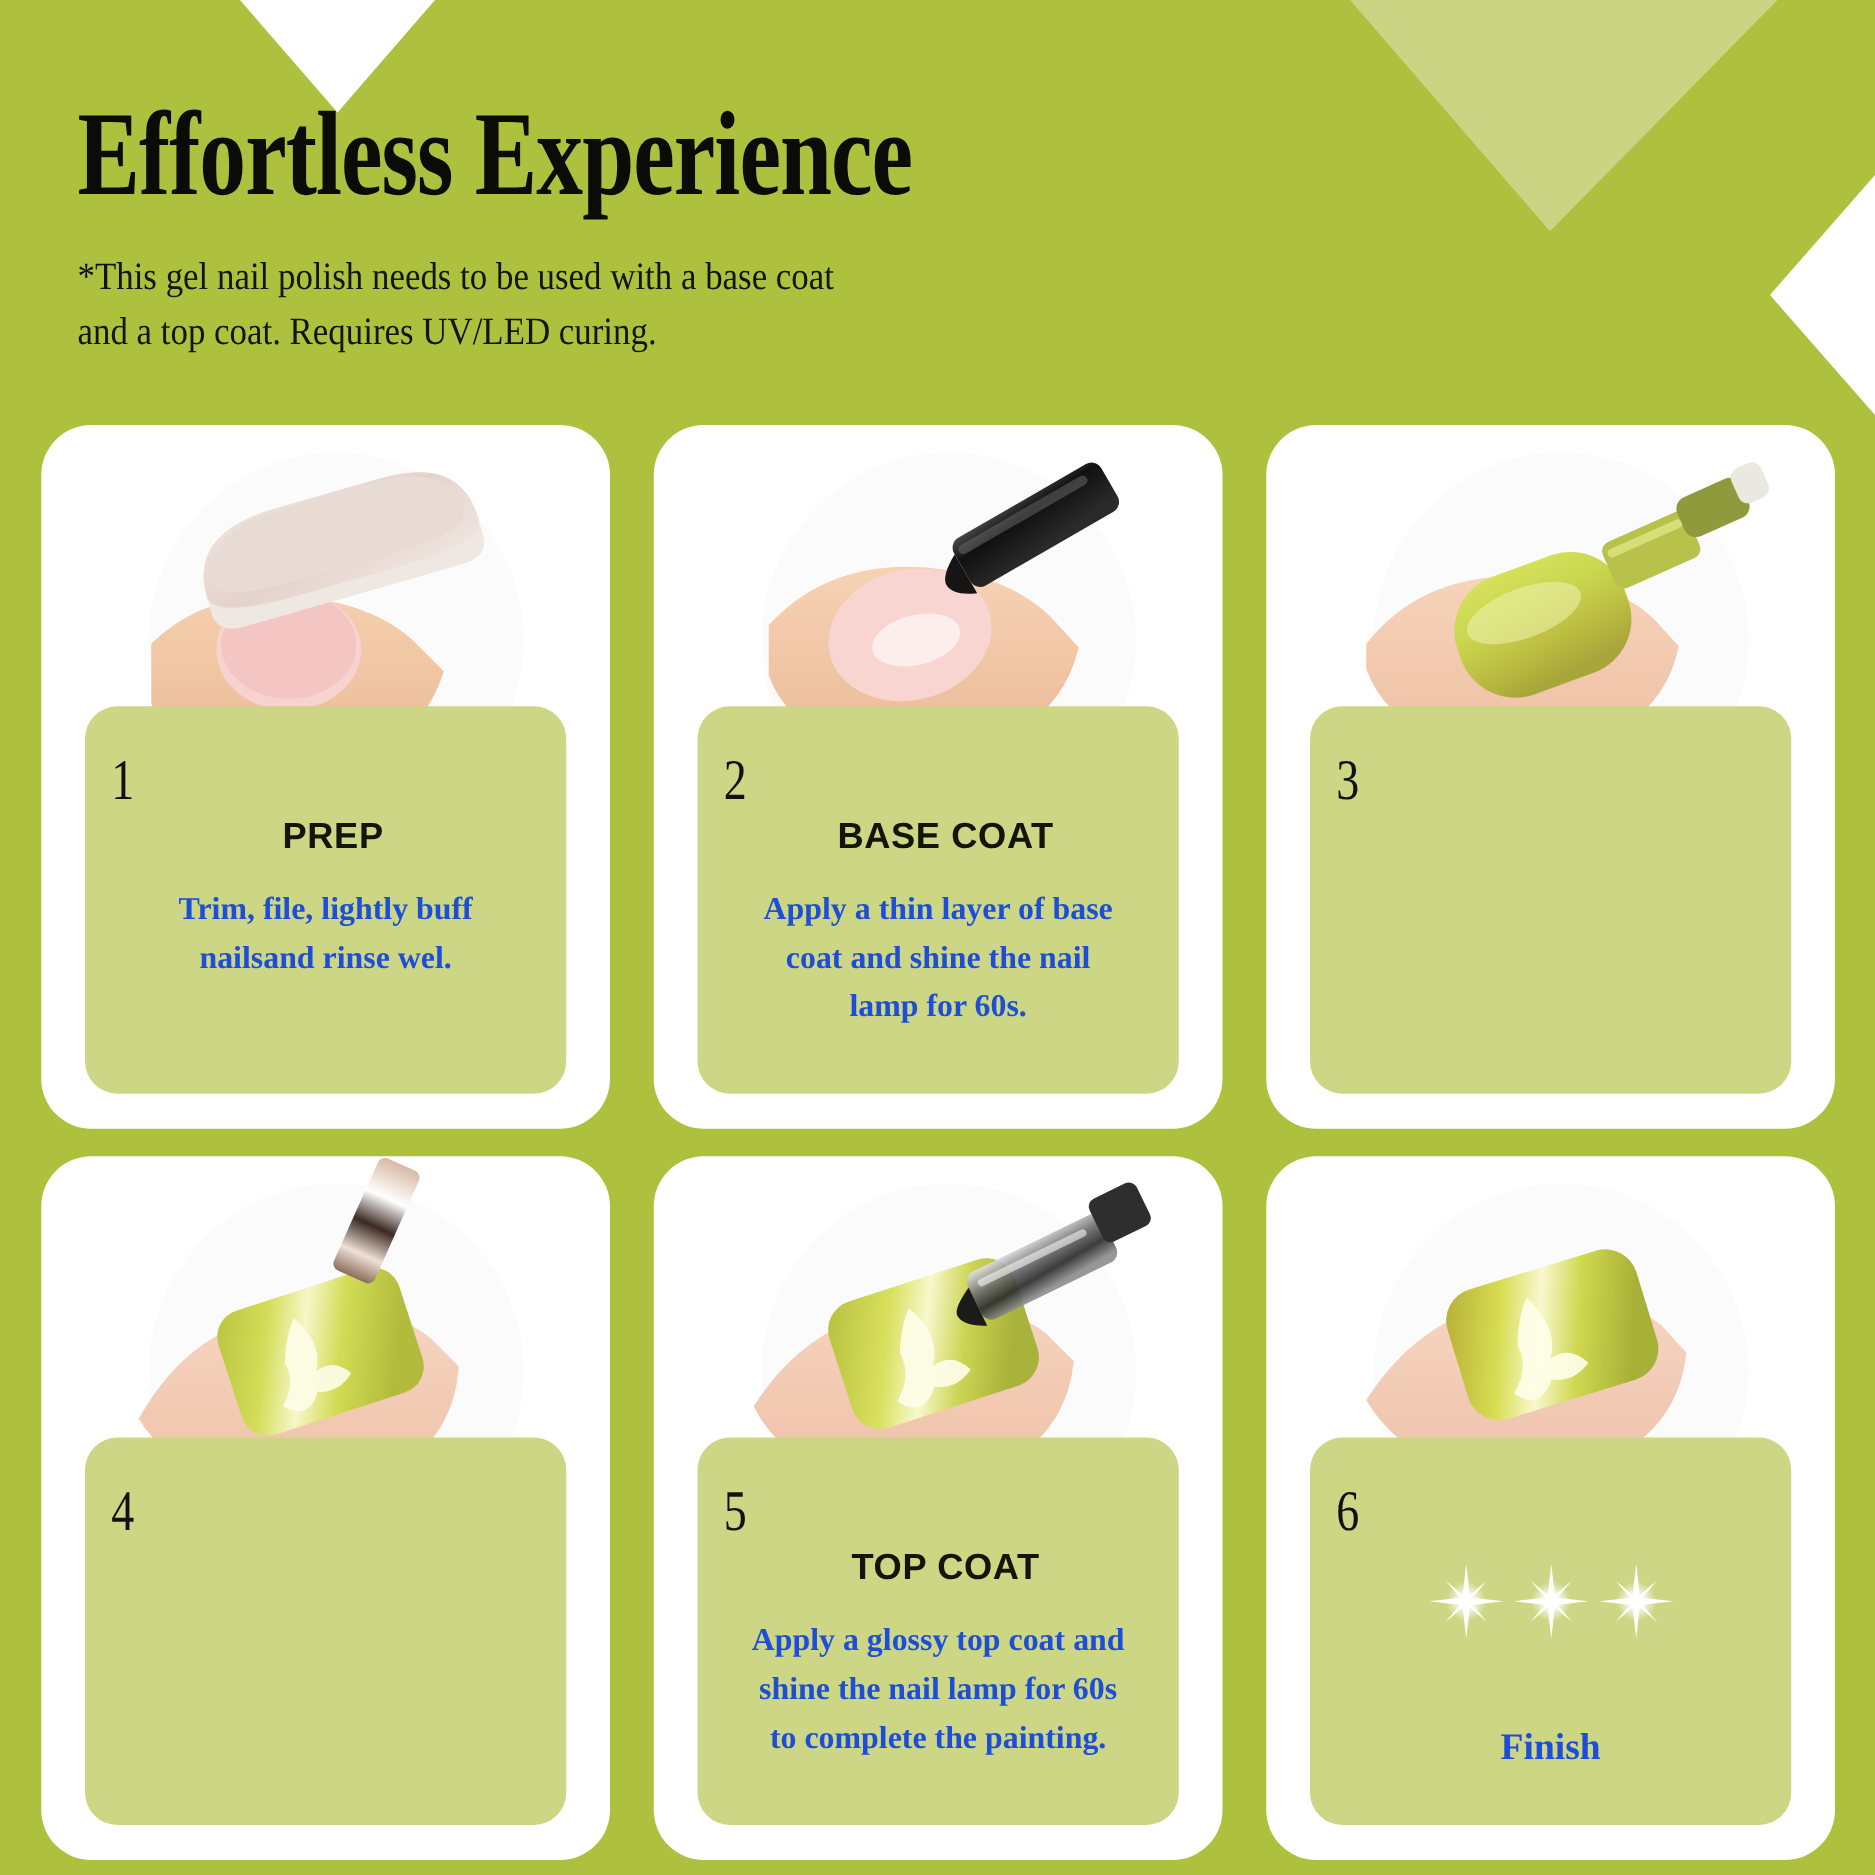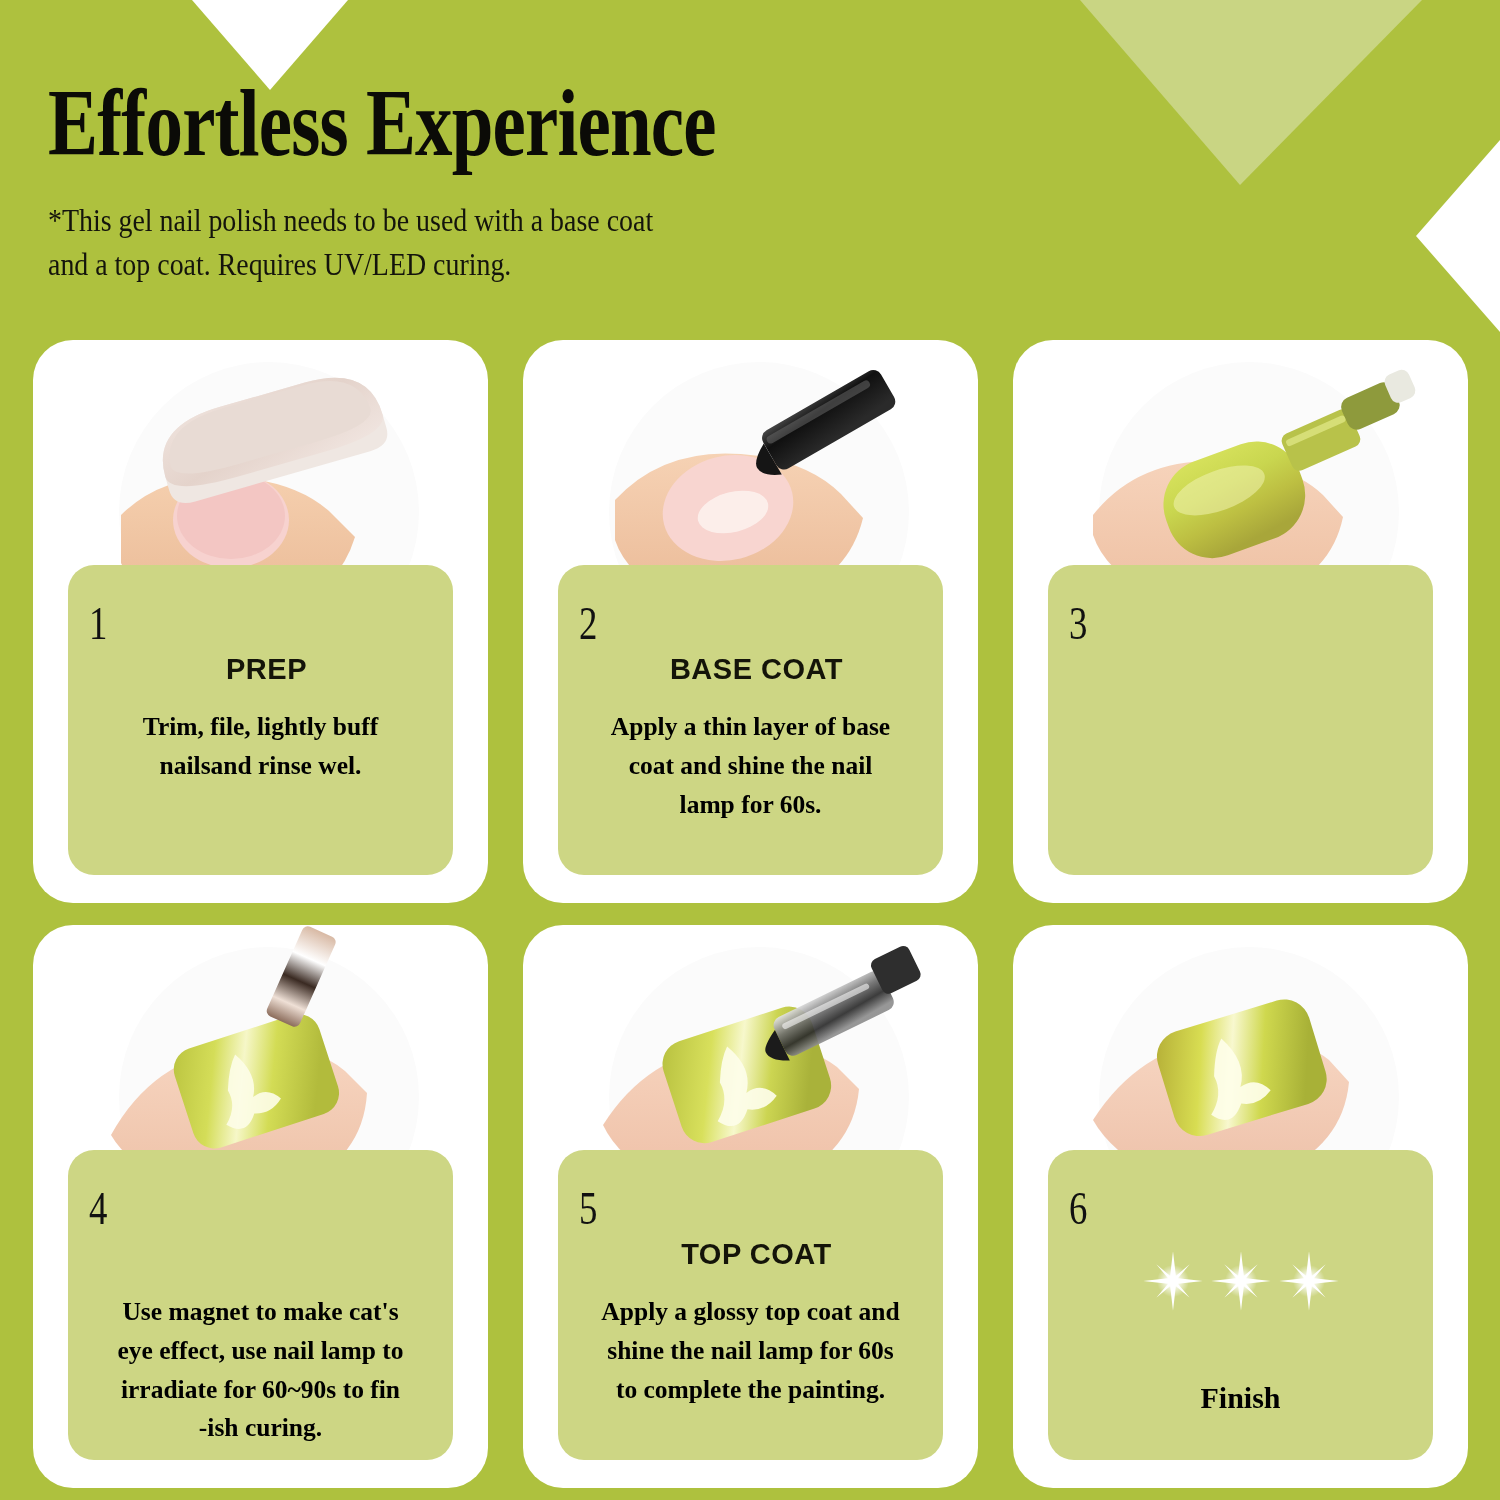--- a/index.html
+++ b/index.html
@@ -8,21 +8,21 @@
     background:#AEC13E;
     font-family:"Liberation Serif", serif;
     overflow:hidden;
     position:relative;
   }
 
   
   #deco{position:absolute;inset:0;width:1500px;height:1500px;pointer-events:none;}
 
   
-  .header{position:absolute;left:48px;top:75px;width:1100px;z-index:5;}
+  .header{position:absolute;left:62px;top:75px;width:1100px;z-index:5;}
   .title{
     font-family:"Liberation Serif", serif;
     font-weight:bold;
     font-size:96px;
     line-height:1.0;
     letter-spacing:-1px;
     color:#0b0b07;
     margin:0;
     transform:scaleX(0.78);
     transform-origin:left center;
@@ -104,21 +104,21 @@
     color:#141409;
   }
   .panel .step-desc{
     position:absolute;
     left:24px;right:24px;top:143px;
     text-align:center;
     font-family:"Liberation Serif", serif;
     font-weight:bold;
     font-size:25.5px;
     line-height:1.52;
-    color:#000000;
+    color:#1d4ed8;
     white-space:pre-line;
   }
   .panel.finish .step-desc{
     top:225px;
     font-size:30px;
   }
 
   
   .sparkles{
     position:absolute;left:0;right:0;top:100px;
@@ -289,24 +289,20 @@
 
       <g transform="rotate(24 282 50)">
         <rect x="252" y="8" width="36" height="98" rx="6" fill="url(#mag4)"></rect>
       </g>
       <g transform="rotate(24 300 288)">
         <rect x="274" y="248" width="36" height="86" rx="6" fill="url(#mag4)"></rect>
       </g>
     </svg>
     <div class="panel">
       <div class="num">4</div>
-      <div class="step-desc">Use magnet to make cat's
-eye effect, use nail lamp to
-irradiate for 60~90s to fin
--ish curing.</div>
     </div>
   </div>
 
   <div class="card">
     <div class="photo-wrap">
       <div class="photo-disc"></div>
     </div>
     <svg class="art" viewBox="0 0 455 345">
       <defs>
         <linearGradient id="skin5" x1="0" y1="0" x2="0" y2="1">

